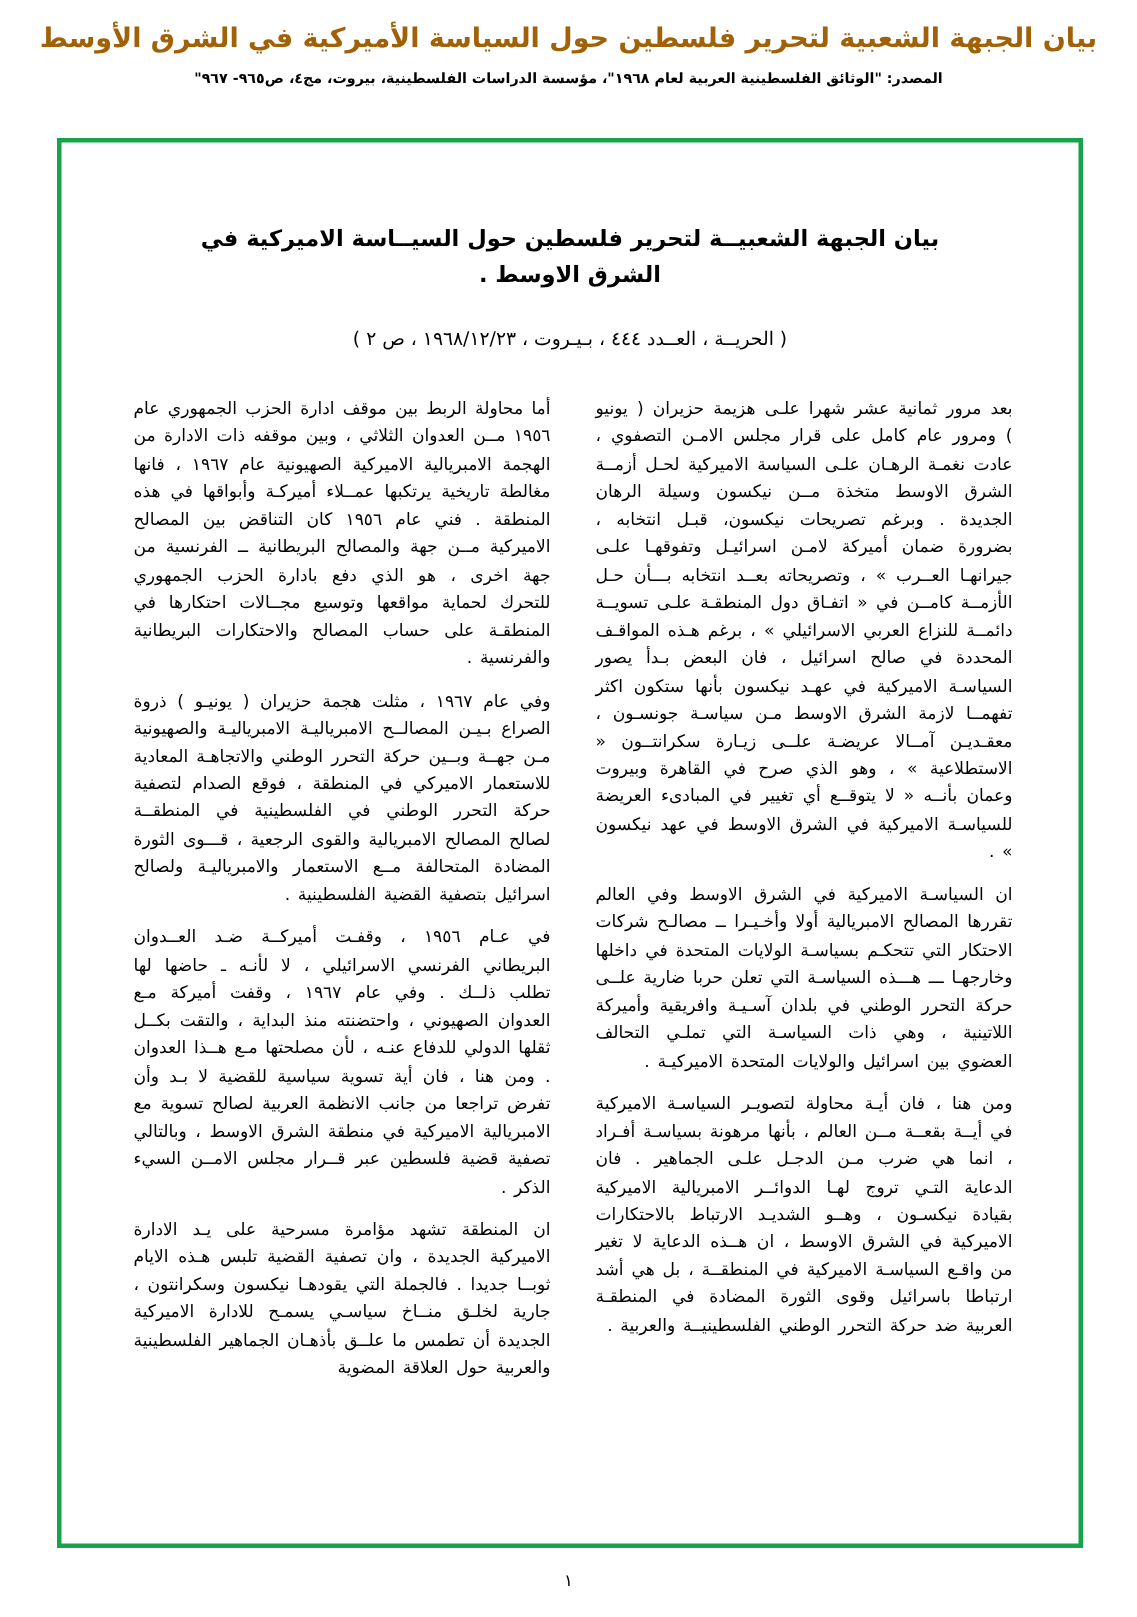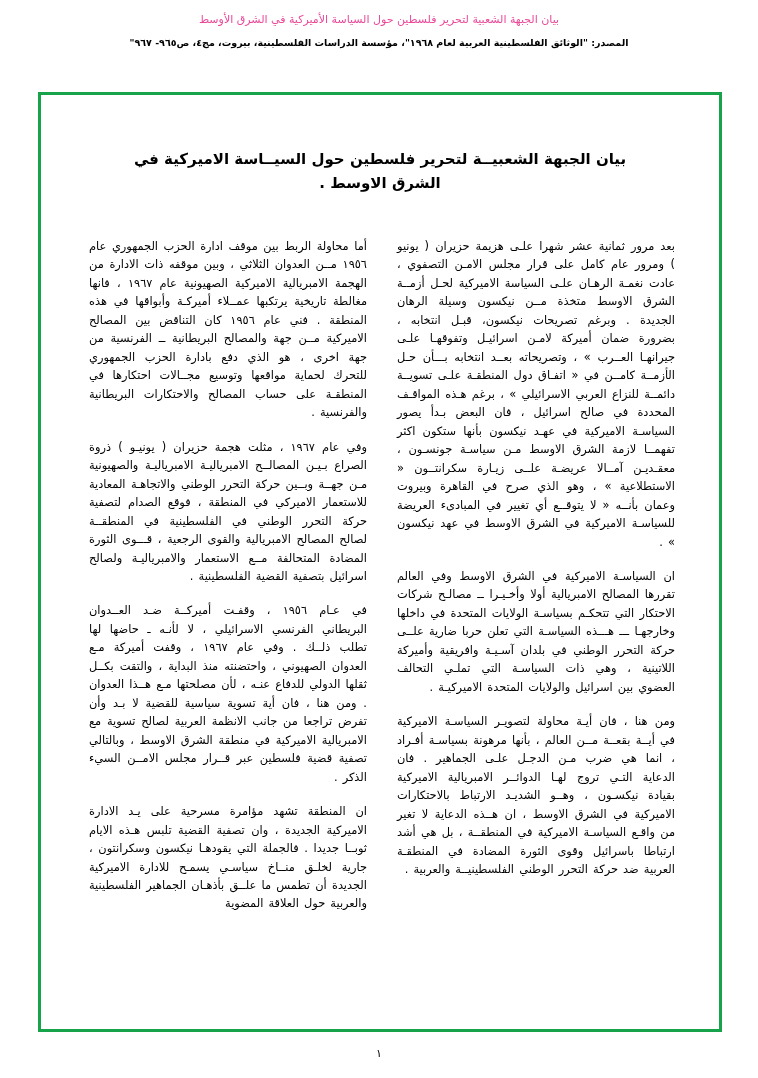--- a/index.html
+++ b/index.html
@@ -20,23 +20,23 @@
     height: 1078px;
     position: relative;
     box-sizing: border-box;
   }
   
   .doc-header {
     padding: 12px 24px 0 24px;
     text-align: center;
   }
   .doc-header .title {
-    font-size: 11px;
-    font-weight: normal;
-    color: #ec4899;
+    font-size: 18px;
+    font-weight: bold;
+    color: #a16207;
     line-height: 1.5;
   }
   .doc-header .source {
     font-size: 9.5px;
     font-weight: bold;
     color: #000;
     margin-top: 7px;
     line-height: 1.5;
   }
   
@@ -78,21 +78,21 @@
     display: flex;
     flex-direction: row;
     gap: 30px;
     align-items: flex-start;
   }
   .col {
     width: 278px;
     flex: 0 0 278px;
   }
   .col p {
-    margin: 16px 0 10px 0;
+    margin: 0 0 10px 0;
     font-size: 11.4px;
     line-height: 1.62;
     text-align: justify;
     text-align-last: right;
     letter-spacing: 0.15px;
     word-spacing: 1.5px;
   }
   .col p.first {
     text-indent: 0;
   }
@@ -113,20 +113,21 @@
 
   <div class="doc-header">
     <div class="title">بيان الجبهة الشعبية لتحرير فلسطين حول السياسة الأميركية في الشرق الأوسط</div>
     <div class="source">المصدر: "الوثائق الفلسطينية العربية لعام ١٩٦٨"، مؤسسة الدراسات الفلسطينية، بيروت، مج٤، ص٩٦٥- ٩٦٧"</div>
   </div>
 
   <div class="frame">
     <div class="frame-inner">
 
       <div class="article-title">بيان الجبهة الشعبيــة لتحرير فلسطين حول السيــاسة الاميركية في الشرق الاوسط .</div>
+      <div class="article-meta">( الحريــة ، العــدد ٤٤٤ ، بـيـروت ، ١٩٦٨/١٢/٢٣ ، ص ٢ )</div>
 
       <div class="columns">
         <div class="col">
           <p class="first">بعد مرور ثمانية عشر شهرا علـى هزيمة حزيران ( يونيو ) ومرور عام كامل على قرار مجلس الامـن التصفوي ، عادت نغمـة الرهـان علـى السياسة الاميركية لحـل أزمــة الشرق الاوسط متخذة مــن نيكسون وسيلة الرهان الجديدة . وبرغم تصريحات نيكسون، قبـل انتخابه ، بضرورة ضمان أميركة لامـن اسرائيـل وتفوقهـا علـى جيرانهـا العــرب » ، وتصريحاته بعــد انتخابه بـــأن حـل الأزمــة كامــن في « اتفـاق دول المنطقـة علـى تسويــة دائمــة للنزاع العربي الاسرائيلي » ، برغم هـذه المواقـف المحددة في صالح اسرائيل ، فان البعض بـدأ يصور السياسـة الاميركية في عهـد نيكسون بأنها ستكون اكثر تفهمــا لازمة الشرق الاوسط مـن سياسـة جونسـون ، معقـديـن آمــالا عريضـة علــى زيـارة سكرانتــون « الاستطلاعية » ، وهو الذي صرح في القاهرة وبيروت وعمان بأنــه « لا يتوقــع أي تغيير في المبادىء العريضة للسياسـة الاميركية في الشرق الاوسط في عهد نيكسون » .</p>
           <p>ان السياسـة الاميركية في الشرق الاوسط وفي العالم تقررها المصالح الامبريالية أولا وأخـيـرا ــ مصالـح شركات الاحتكار التي تتحكـم بسياسـة الولايات المتحدة في داخلها وخارجهـا ـــ هـــذه السياسـة التي تعلن حربا ضارية علــى حركة التحرر الوطني في بلدان آسـيـة وافريقية وأميركة اللاتينية ، وهي ذات السياسـة التي تملـي التحالف العضوي بين اسرائيل والولايات المتحدة الاميركيـة .</p>
           <p>ومن هنا ، فان أيـة محاولة لتصويـر السياسـة الاميركية في أيــة بقعــة مــن العالم ، بأنها مرهونة بسياسـة أفـراد ، انما هي ضرب مـن الدجـل علـى الجماهير . فان الدعاية التـي تروج لهـا الدوائــر الامبريالية الاميركية بقيادة نيكسـون ، وهــو الشديـد الارتباط بالاحتكارات الاميركية في الشرق الاوسط ، ان هــذه الدعاية لا تغير من واقـع السياسـة الاميركية في المنطقــة ، بل هي أشد ارتباطا باسرائيل وقوى الثورة المضادة في المنطقـة العربية ضد حركة التحرر الوطني الفلسطينيــة والعربية .</p>
         </div>
         <div class="col">
           <p class="first">أما محاولة الربط بين موقف ادارة الحزب الجمهوري عام ١٩٥٦ مــن العدوان الثلاثي ، وبين موقفه ذات الادارة من الهجمة الامبريالية الاميركية الصهيونية عام ١٩٦٧ ، فانها مغالطة تاريخية يرتكبها عمــلاء أميركـة وأبواقها في هذه المنطقة . فني عام ١٩٥٦ كان التناقض بين المصالح الاميركية مــن جهة والمصالح البريطانية ــ الفرنسية من جهة اخرى ، هو الذي دفع بادارة الحزب الجمهوري للتحرك لحماية مواقعها وتوسيع مجــالات احتكارها في المنطقـة على حساب المصالح والاحتكارات البريطانية والفرنسية .</p>
           <p>وفي عام ١٩٦٧ ، مثلت هجمة حزيران ( يونيـو ) ذروة الصراع بـيـن المصالــح الامبرياليـة الامبرياليـة والصهيونية مـن جهــة وبــين حركة التحرر الوطني والاتجاهـة المعادية للاستعمار الاميركي في المنطقة ، فوقع الصدام لتصفية حركة التحرر الوطني في الفلسطينية في المنطقــة لصالح المصالح الامبريالية والقوى الرجعية ، قـــوى الثورة المضادة المتحالفة مــع الاستعمار والامبرياليـة ولصالح اسرائيل بتصفية القضية الفلسطينية .</p>

